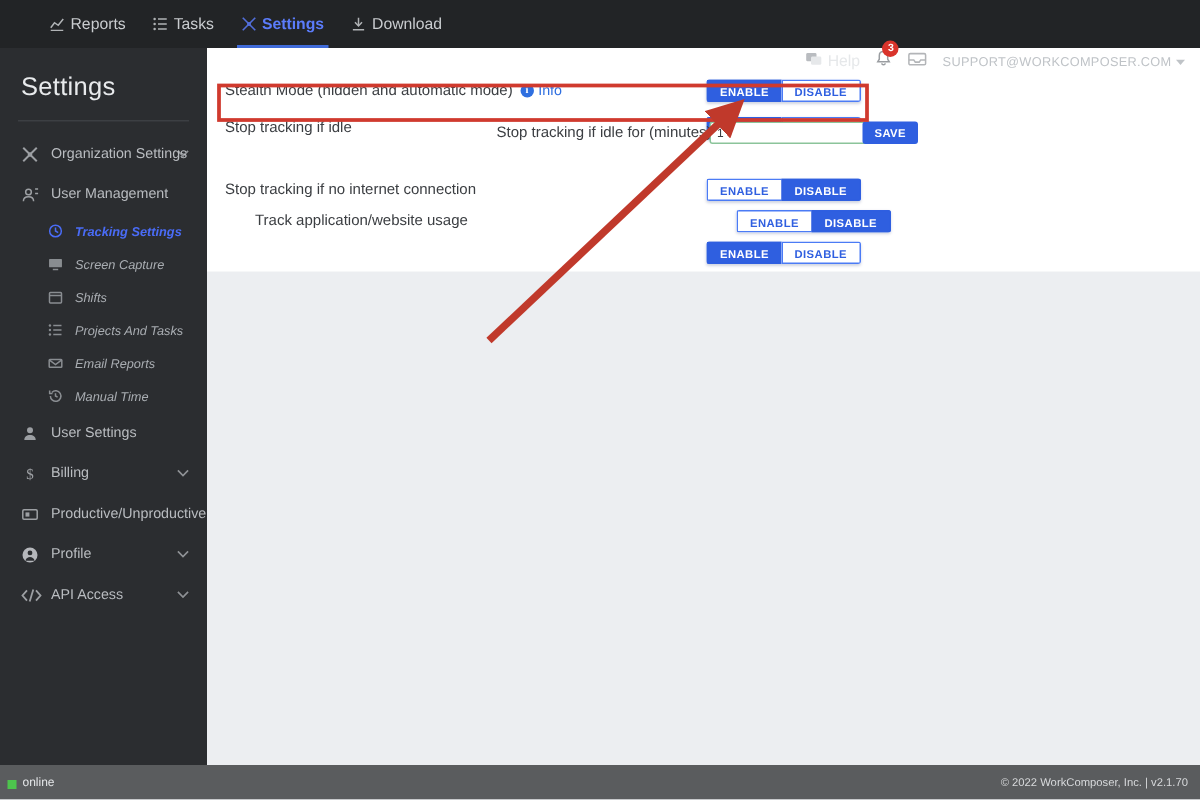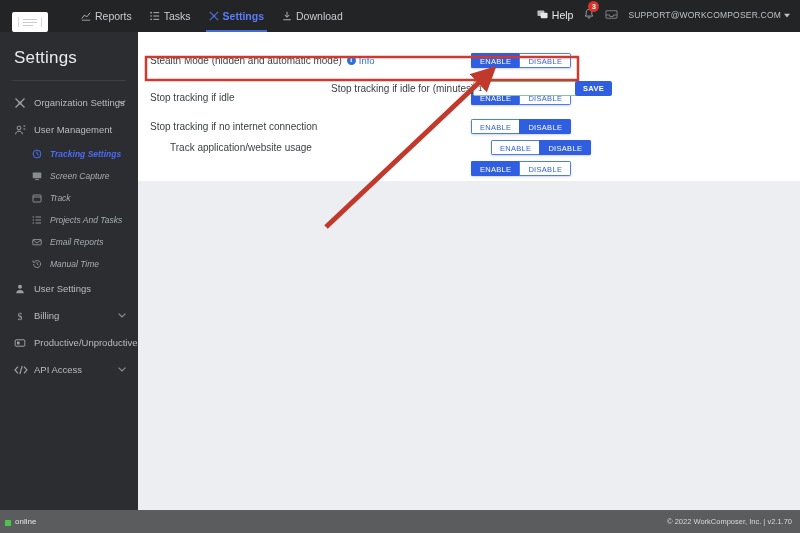--- a/index.html
+++ b/index.html
@@ -7,22 +7,23 @@
     width: 800px; height: 533px;
     font-family: "Liberation Sans", sans-serif;
     background: #eceef1;
     overflow: hidden;
   }
   #app { position: relative; width: 800px; height: 533px; }
 
   
   .topnav {
     position: absolute; top: 0; left: 0; width: 800px; height: 32px;
-    background: #222426; display: flex; align-items: flex-end;
+    background: #222426; display: flex; align-items: flex-start;
     z-index: 5;
+    flex-direction: column;
   }
   .logo-box {
     width: 36px; height: 20px; margin-left: 12px; background: #fff;
     border-radius: 2px; display: flex; align-items: center; justify-content: center;
     overflow: hidden;
   }
   .logo-glyph { display: block; }
   .nav-tabs { display: flex; align-items: center; margin-left: 24px; height: 32px; }
   .nav-tab {
     display: flex; align-items: center; gap: 4px; height: 32px;
@@ -111,21 +112,21 @@
     width: 9px; height: 9px; border-radius: 50%; background: #2f6fe0; color: #fff;
     font-size: 7px; font-weight: bold; line-height: 9px; text-align: center;
     font-family: "Liberation Serif", serif;
   }
   .btn-group {
     position: absolute; display: flex; align-items: stretch;
     border-radius: 2px; overflow: hidden;
     box-shadow: 0 1px 2px rgba(40,60,120,.22);
   }
   .seg {
-    font-size: 7.5px; font-weight: normal; letter-spacing: .3px;
+    font-size: 7.5px; font-weight: bold; letter-spacing: .3px;
     padding: 0 8px; height: 15px; line-height: 15px;
     background: #fff; color: #2f5fe0; border: 1px solid #4b7bf5;
     border-right: none; cursor: pointer; white-space: nowrap;
   }
   .seg:last-child { border-right: 1px solid #4b7bf5; }
   .seg.on { background: #2f5fe0; color: #fff; border-color: #2f5fe0; }
 
   .idle-row {
     position: absolute; left: 0; top: 44px; width: 662px; height: 24px;
     display: flex; align-items: center;
@@ -317,21 +318,21 @@
       </span>
       <span class="sb-label">Screen Capture</span>
     </div>
     <div class="sb-sub">
       <span class="sb-ic">
         <svg width="10" height="10" viewBox="0 0 10 10">
             <rect x="1" y="2" width="8" height="7" rx="0.6" fill="none" stroke="#a9adb2" stroke-width="1"></rect>
             <line x1="1" y1="4" x2="9" y2="4" stroke="#a9adb2" stroke-width="1"></line>
           </svg>
       </span>
-      <span class="sb-label">Track</span>
+      <span class="sb-label">Shifts</span>
     </div>
     <div class="sb-sub">
       <span class="sb-ic">
         <svg width="10" height="10" viewBox="0 0 10 10">
             <line x1="3.5" y1="2" x2="9" y2="2" stroke="#a9adb2" stroke-width="1"></line>
             <line x1="3.5" y1="5" x2="9" y2="5" stroke="#a9adb2" stroke-width="1"></line>
             <line x1="3.5" y1="8" x2="9" y2="8" stroke="#a9adb2" stroke-width="1"></line>
             <circle cx="1.3" cy="2" r="0.8" fill="#a9adb2"></circle>
             <circle cx="1.3" cy="5" r="0.8" fill="#a9adb2"></circle>
             <circle cx="1.3" cy="8" r="0.8" fill="#a9adb2"></circle>
@@ -386,20 +387,35 @@
     <div class="sb-item">
       <span class="sb-ic">
         <svg width="12" height="12" viewBox="0 0 12 12">
             <rect x="1.2" y="2.8" width="9.6" height="6.4" rx="0.8" fill="none" stroke="#b9bcc0" stroke-width="1"></rect>
             <rect x="3" y="4.6" width="2.6" height="2.8" fill="#b9bcc0"></rect>
           </svg>
       </span>
       <span class="sb-label">Productive/Unproductive</span>
     </div>
 
+    <div class="sb-item">
+      <span class="sb-ic">
+        <svg width="12" height="12" viewBox="0 0 12 12">
+            <circle cx="6" cy="6" r="5" fill="#d8dade"></circle>
+            <circle cx="6" cy="4.6" r="1.6" fill="#2b2d30"></circle>
+            <path d="M2.9 9.8c.5-1.6 1.7-2.4 3.1-2.4s2.6.8 3.1 2.4" fill="#2b2d30"></path>
+          </svg>
+      </span>
+      <span class="sb-label">Profile</span>
+      <span class="chev">
+        <svg width="8" height="5" viewBox="0 0 8 5">
+            <polyline points="0.6,0.6 4,4 7.4,0.6" fill="none" stroke="#b9bcc0" stroke-width="1.1"></polyline>
+          </svg>
+      </span>
+    </div>
 
     <div class="sb-item">
       <span class="sb-ic">
         <svg width="14" height="12" viewBox="0 0 14 12">
             <polyline points="4,2.6 1,6 4,9.4" fill="none" stroke="#b9bcc0" stroke-width="1.2"></polyline>
             <polyline points="10,2.6 13,6 10,9.4" fill="none" stroke="#b9bcc0" stroke-width="1.2"></polyline>
             <line x1="8.2" y1="2" x2="5.8" y2="10" stroke="#b9bcc0" stroke-width="1.2"></line>
           </svg>
       </span>
       <span class="sb-label">API Access</span>
@@ -420,21 +436,21 @@
           <span class="info-link">
             <span class="info-badge">i</span>
             <span>Info</span>
           </span>
           <div class="btn-group" style="left:333px; top:3px;">
             <div class="seg on">ENABLE</div>
             <div class="seg">DISABLE</div>
           </div>
         </div>
 
-        <div class="row" style="top:16px;">
+        <div class="row" style="top:4px;">
           <span class="row-label">Stop tracking if idle</span>
           <div class="btn-group" style="left:333px; top:3px;">
             <div class="seg on">ENABLE</div>
             <div class="seg">DISABLE</div>
           </div>
         </div>
 
         <div class="idle-row">
           <span class="idle-label">Stop tracking if idle for (minutes)</span>
           <input class="idle-input" type="text" value="1" style="">

